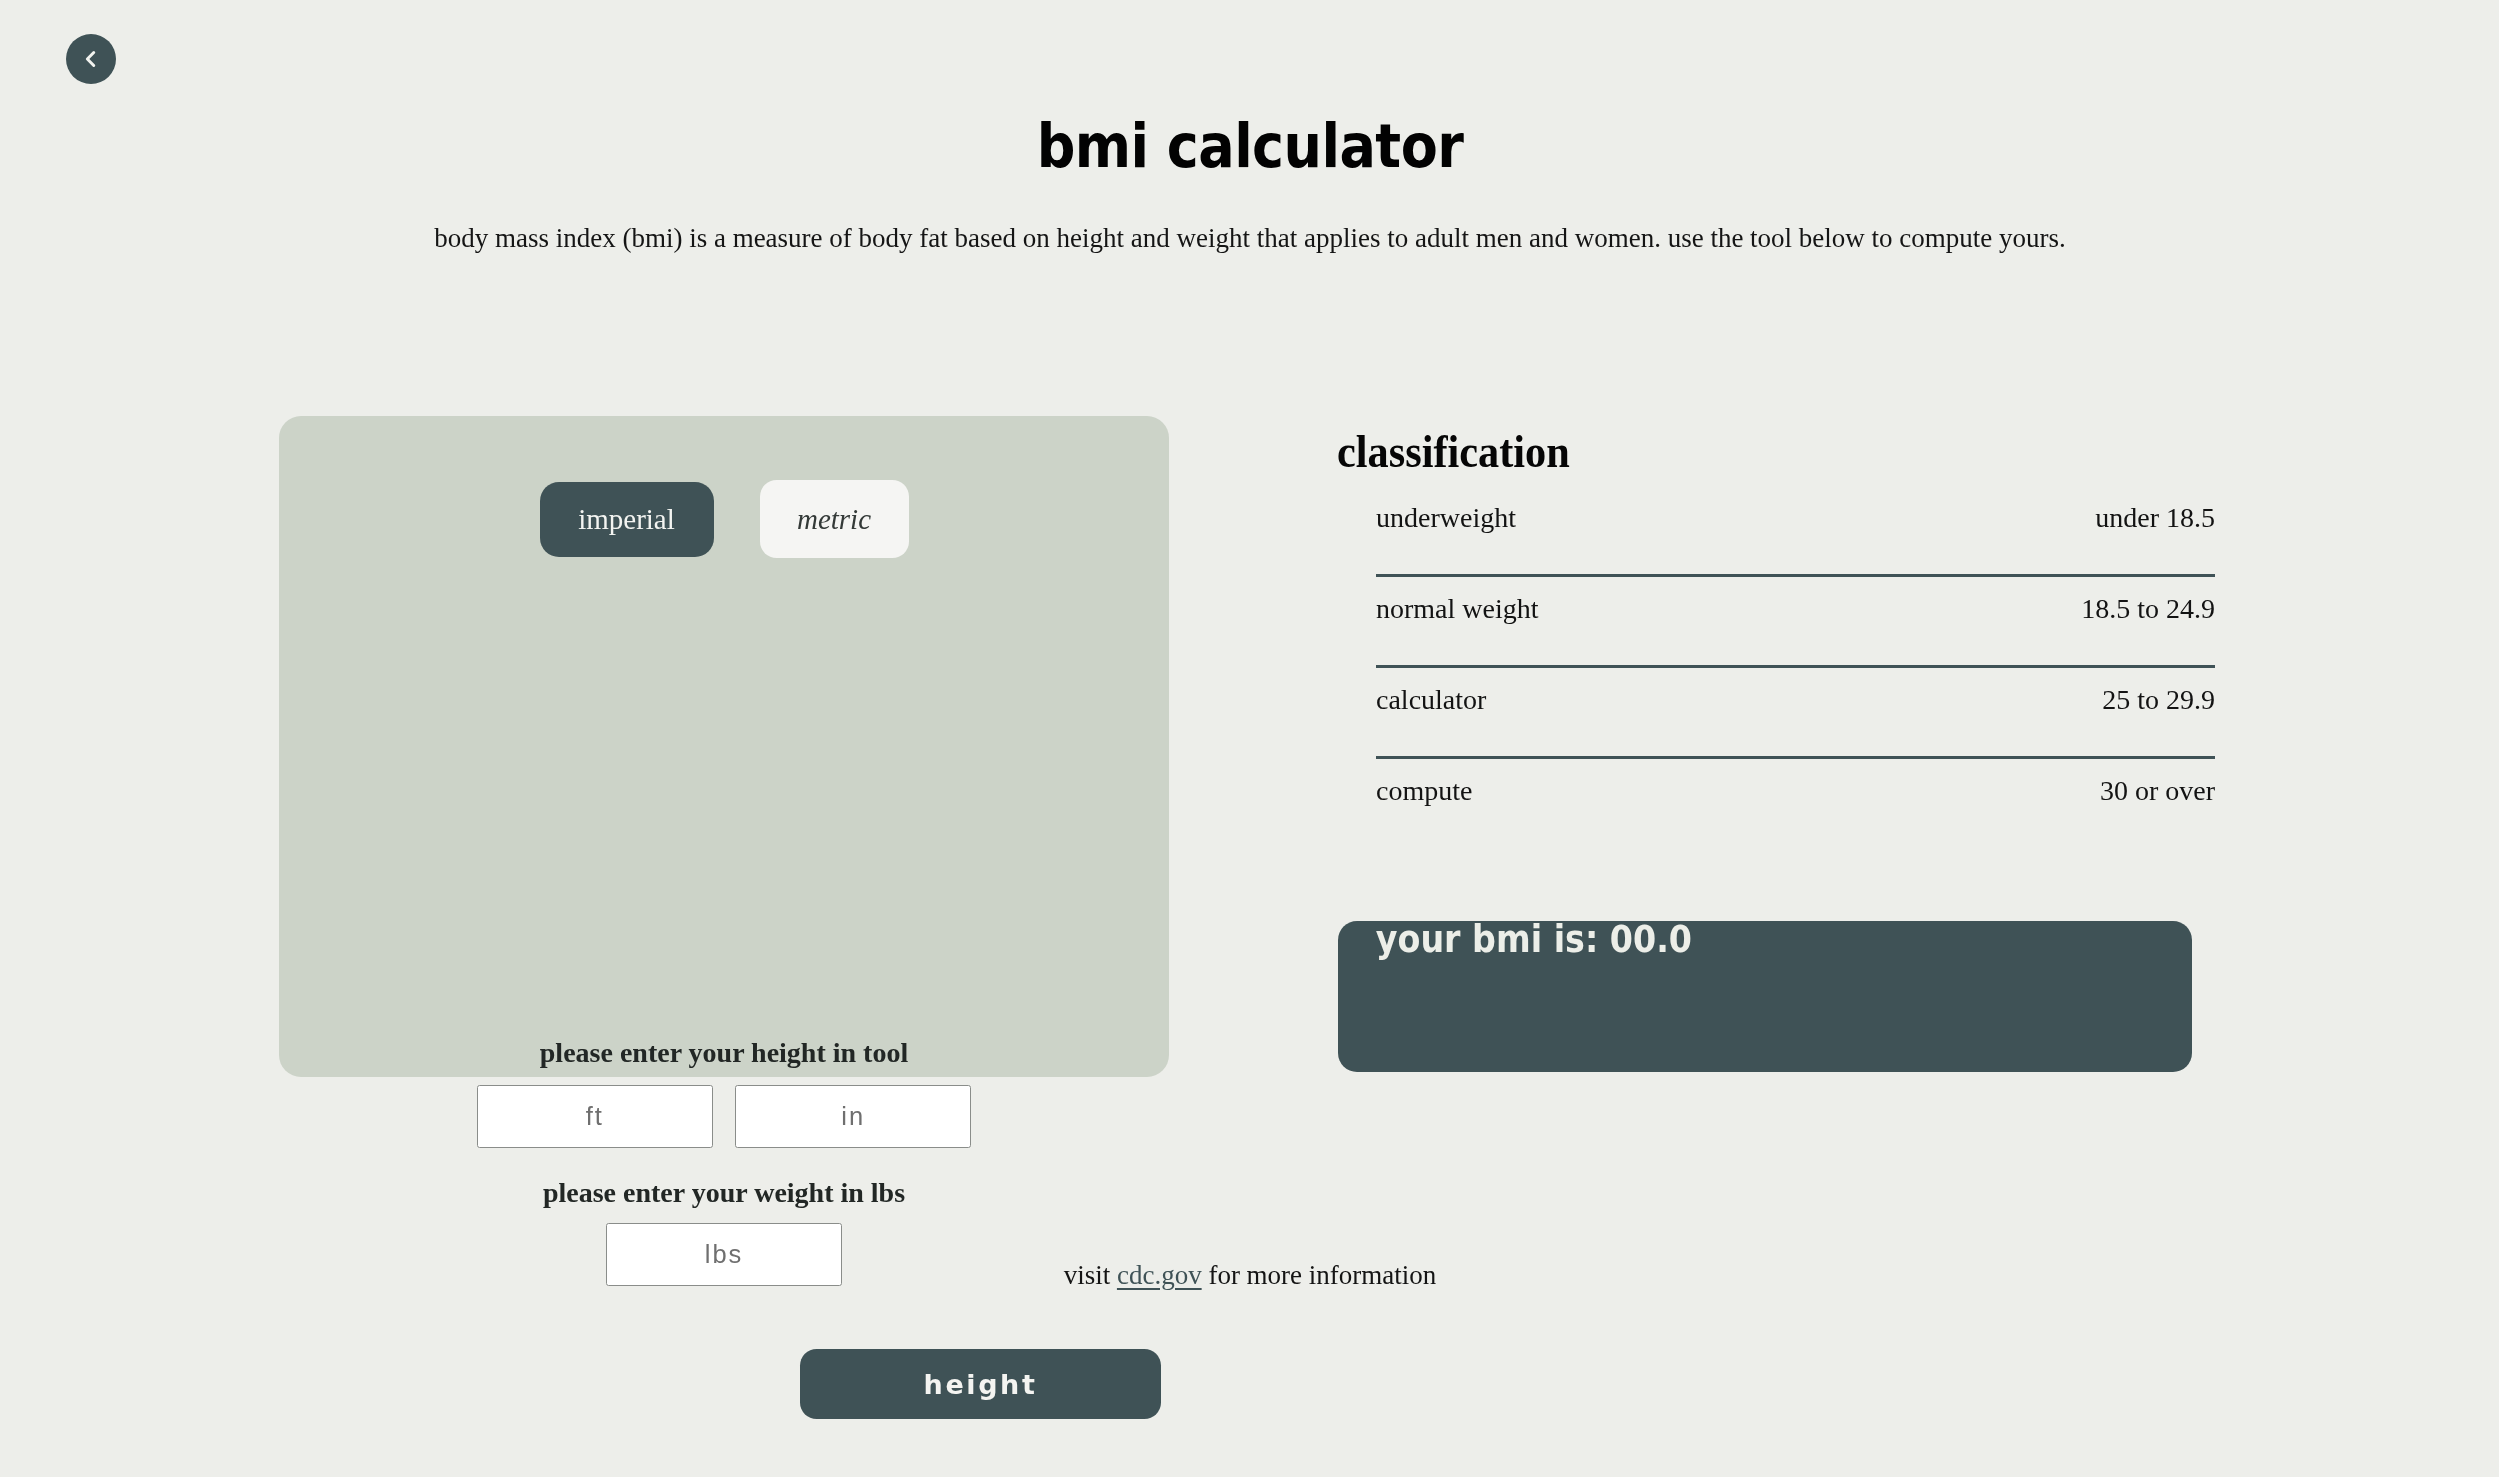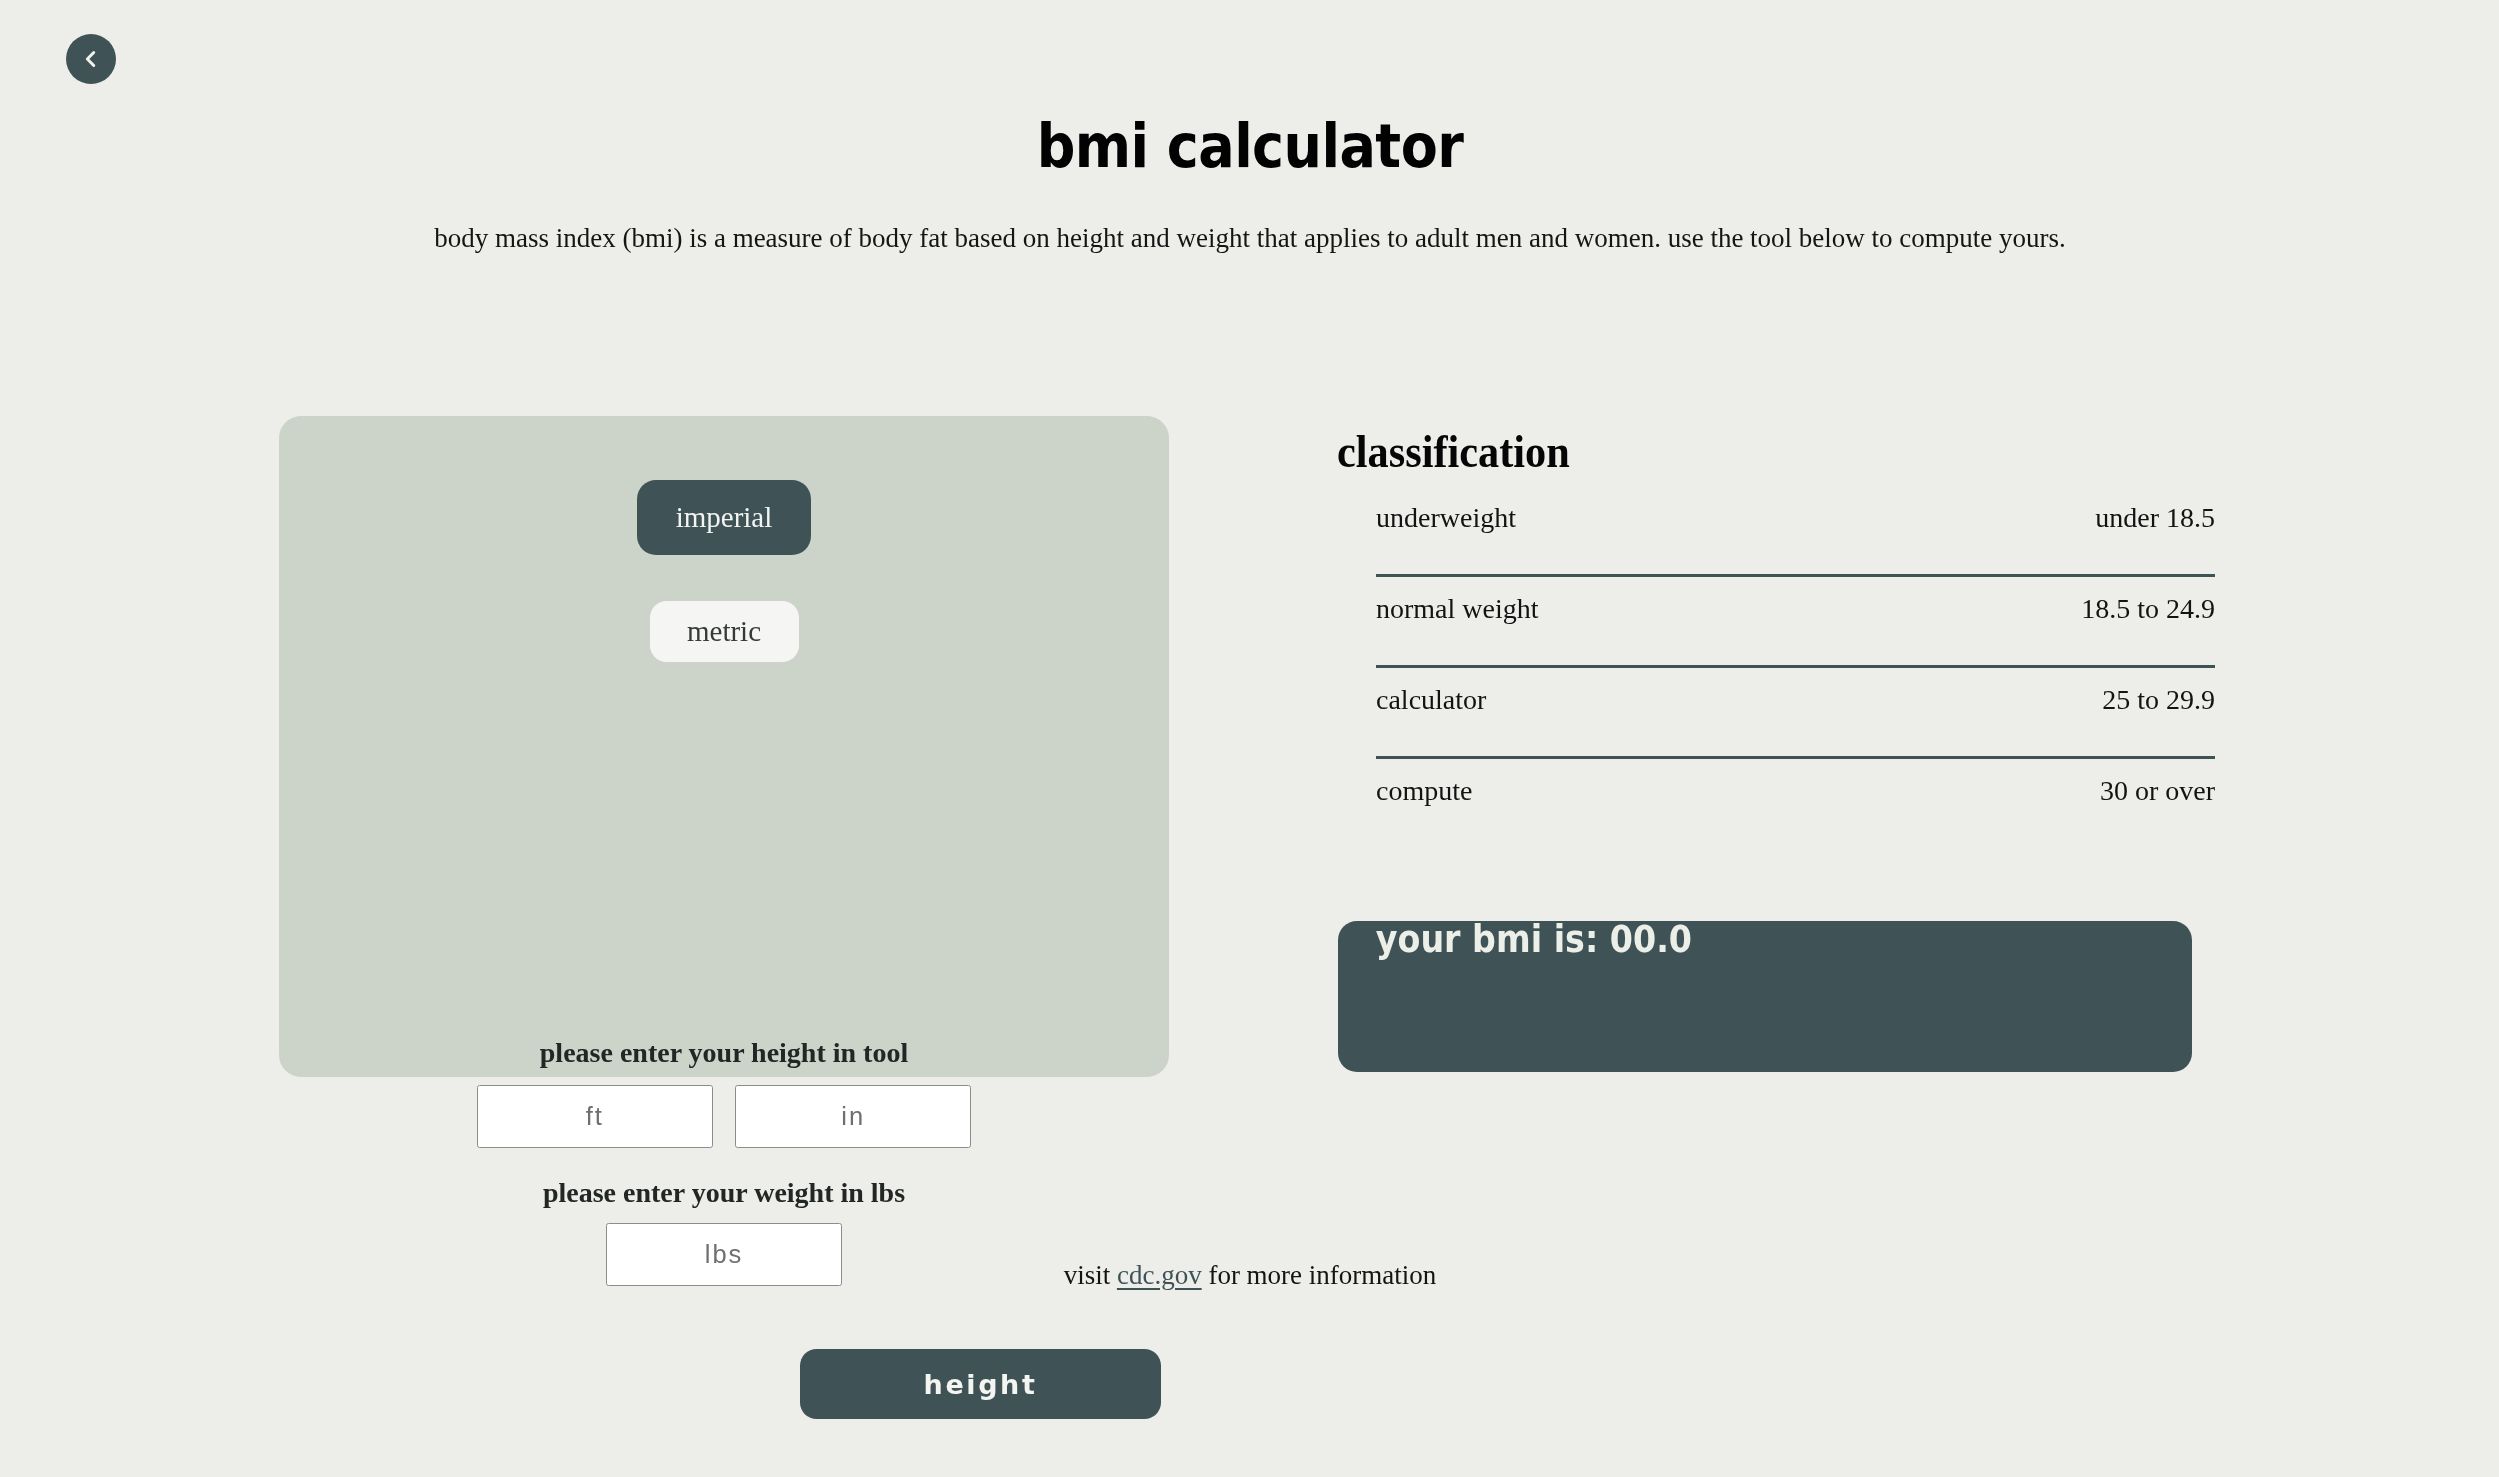--- a/index.html
+++ b/index.html
@@ -78,44 +78,44 @@
 
   .unit-toggle {
     position: absolute;
     left: 0;
     top: 64px;
     width: 890px;
     display: flex;
     justify-content: center;
     align-items: center;
     gap: 46px;
-    flex-direction: column;
   }
 
   .unit-btn {
     font-family: "Liberation Serif", serif;
     font-size: 29px;
     border: none;
     cursor: pointer;
     line-height: 1;
     padding: 0;
   }
   .unit-btn.is-active {
     width: 174px;
     height: 75px;
     border-radius: 19px;
     background: #3f5256;
     color: #f3f4f1;
   }
   .unit-btn.is-inactive {
     width: 149px;
-    height: 61px;
+    height: 78px;
     border-radius: 16.6px;
     background: #f5f5f3;
     color: #343a38;
+    font-style: italic;
   }
 
   .field-label {
     position: absolute;
     left: 0;
     width: 890px;
     text-align: center;
     font-family: "Liberation Serif", serif;
     font-weight: bold;
     font-size: 28px;

